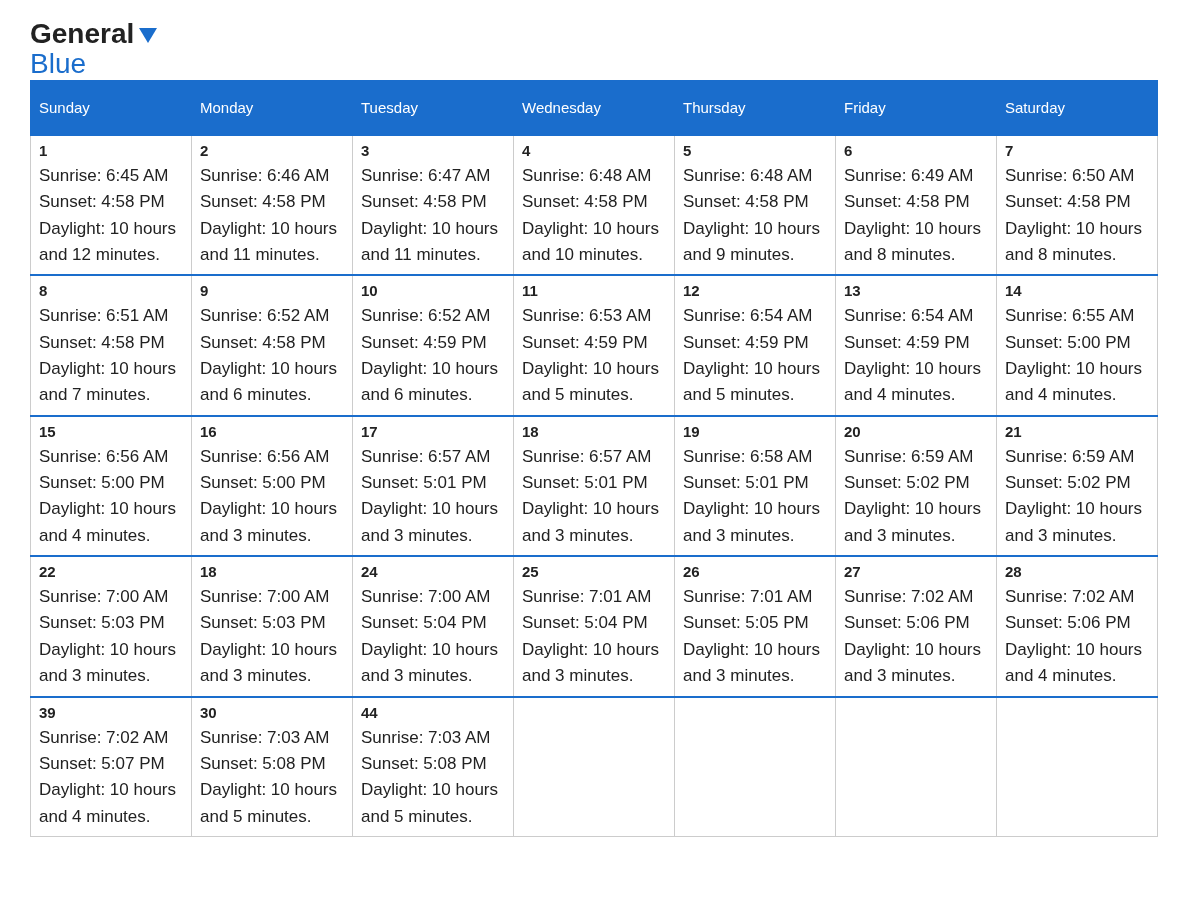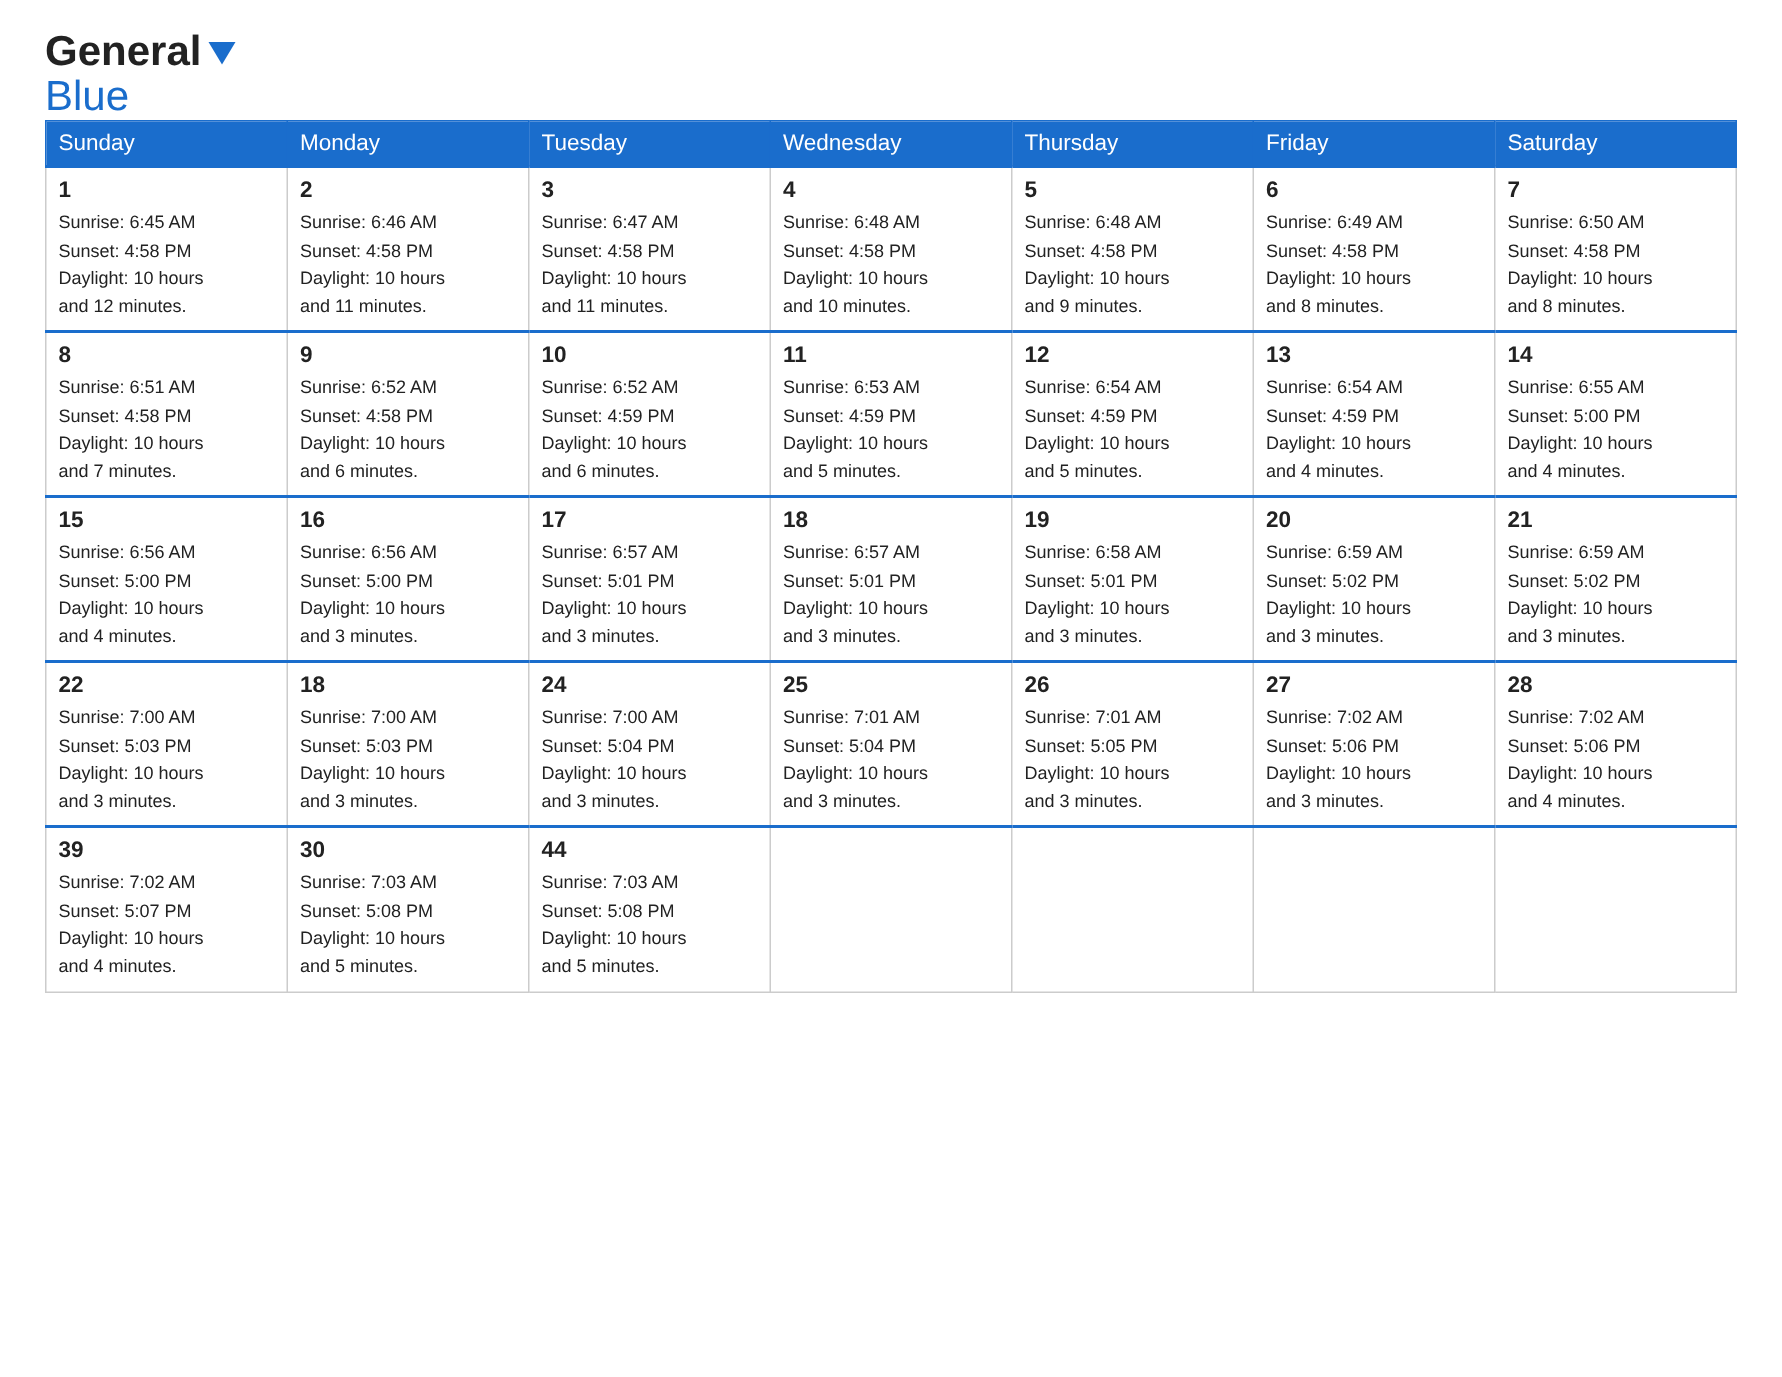--- a/index.html
+++ b/index.html
@@ -52,21 +52,21 @@
     }
     
     .calendar {
       width: 100%;
       border-collapse: collapse;
       font-size: 13px;
     }
     .calendar th {
       background: #1a6dcc;
       color: #fff;
-      padding: 6px 8px;
+      padding: 18px 8px;
       text-align: left;
       font-size: 15px;
       font-weight: normal;
       border: 1px solid #1a6dcc;
     }
     .calendar td {
       border: 1px solid #ccc;
       vertical-align: top;
       padding: 6px 8px;
       width: calc(100% / 7);
@@ -76,21 +76,21 @@
     .calendar td.empty {
       background: #fff;
     }
     .day-num {
       font-size: 15px;
       font-weight: bold;
       margin-bottom: 4px;
       display: block;
     }
     .day-info {
-      font-size: 12px;
+      font-size: 17px;
       line-height: 1.55;
       color: #222;
       margin-top: 31px;
     }
     .calendar tr td {
       border-top: 2px solid #1a6dcc;
     }
     .calendar tr:first-child td {
       border-top: 1px solid #ccc;
     }

